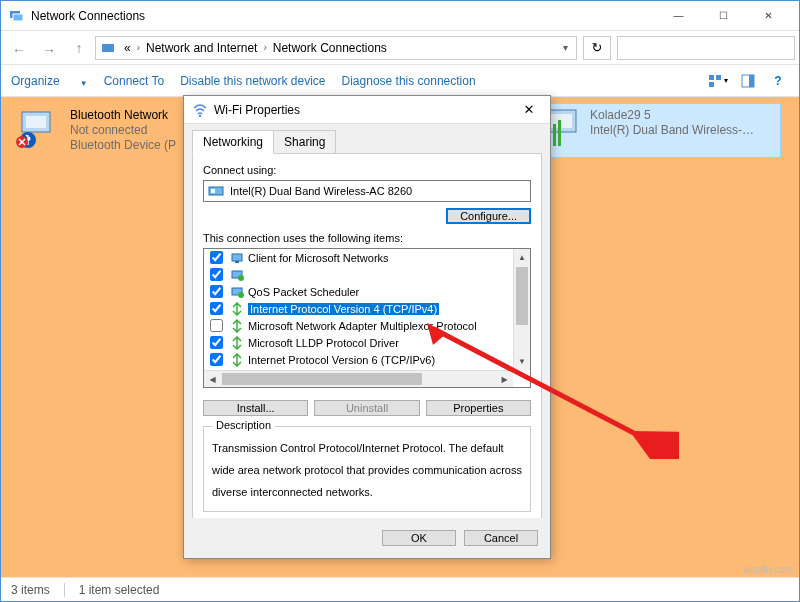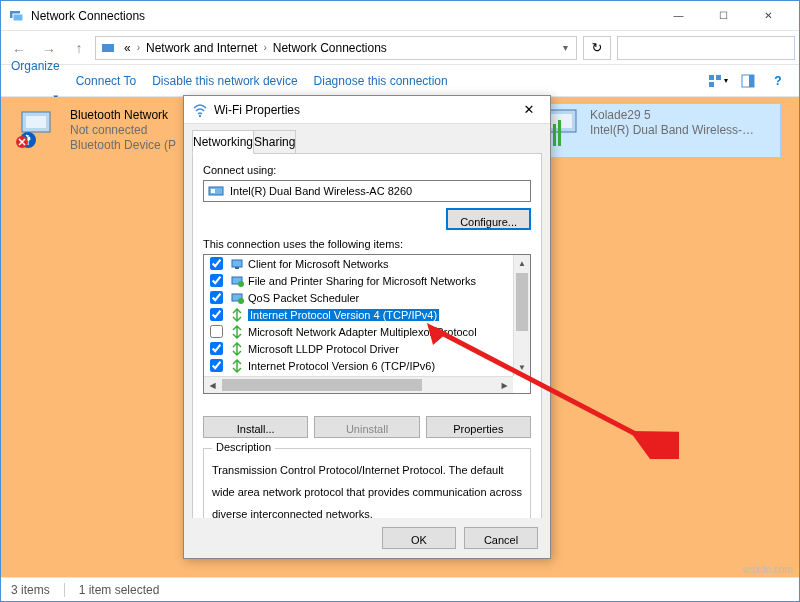--- a/index.html
+++ b/index.html
@@ -43,21 +43,21 @@
 
 .searchbox {
   width: 178px; height: 24px; border: 1px solid #ccc; margin-left: 4px;
   display: flex; align-items: center; padding: 0 6px; font-size: 12px; color: #999;
 }
 
 .toolbar {
   height: 32px; border-bottom: 1px solid #e5e5e5; display: flex; align-items: center;
   padding: 0 10px; font-size: 12px; gap: 16px;
 }
-.toolbar-item { color: #1e6fba; cursor: pointer; display: flex; align-items: flex-end; gap: 20px; flex-direction: column; }
+.toolbar-item { color: #1e6fba; cursor: pointer; display: flex; align-items: flex-end; gap: 20px; }
 .toolbar-right { margin-left: auto; display: flex; gap: 8px; align-items: center; }
 .tool-icon {
   width: 22px; height: 22px; border: 1px solid transparent; display: flex;
   align-items: center; justify-content: center; font-size: 12px;
 }
 
 .content {
   position: relative; height: 482px; background: #fdba74; padding: 6px 10px;
 }
 .conn-grid { display: flex; gap: 0; flex-wrap: wrap; }
@@ -88,37 +88,37 @@
 .dlg-title {
   height: 28px; background: #fff; display: flex; align-items: center; padding: 8px 8px;
   font-size: 12px; border-bottom: 1px solid #ddd;
 }
 .dlg-title-icon { width: 16px; height: 16px; margin-right: 6px; }
 .dlg-title-text { flex: 1; }
 .dlg-close { width: 26px; text-align: center; font-size: 13px; cursor: pointer; }
 
 .tabs { display: flex; padding: 6px 8px 0 8px; font-size: 12px; }
 .tab {
-  padding: 4px 0; background: #f0f0f0; border: 1px solid #ccc; border-bottom: none;
+  padding: 4px 10px; background: #f0f0f0; border: 1px solid #ccc; border-bottom: none;
   margin-right: -1px; cursor: pointer;
 }
 .tab.active { background: #fff; border-bottom: 1px solid #fff; position: relative; z-index: 2; }
 
 .tab-body {
   margin: 0 8px 8px 8px; background: #fff; border: 1px solid #ccc;
   padding: 10px; font-size: 11px; position: relative; top: -1px; height: 382px;
 }
 .lbl { margin-bottom: 4px; display: block; }
 .adapter-box {
   border: 1px solid #7a7a7a; background: #fff; padding: 3px 4px; display: flex;
   align-items: center; gap: 6px; height: 22px;
 }
 .btn {
-  height: 22px; background: #e1e1e1; border: 1px solid #adadad; font-size: 11px;
-  padding: 6px 12px; cursor: pointer;
+  height: 16px; background: #e1e1e1; border: 1px solid #adadad; font-size: 11px;
+  padding: 0 12px; cursor: pointer;
 }
 .btn.default { border: 2px solid #0078d7; }
 .btn:disabled { color: #888; }
 .btn-row { display: flex; justify-content: flex-end; margin-top: 6px; gap: 6px; }
 
 .items-list {
   border: 1px solid #7a7a7a; background: #fff; height: 140px; margin-top: 4px;
   overflow: hidden; position: relative;
 }
 .items-inner { position: absolute; inset: 0 17px 17px 0; overflow: hidden; }
@@ -133,21 +133,21 @@
 }
 .vscroll-thumb { position: absolute; left: 2px; right: 2px; top: 18px; height: 58px; background: #c2c2c2; }
 .vscroll-btn { position: absolute; left: 0; right: 0; height: 17px; text-align: center; font-size: 8px; color: #555; line-height: 17px; }
 .hscroll {
   position: absolute; left: 0; right: 17px; bottom: 0; height: 17px;
   background: #f0f0f0; border-top: 1px solid #ddd;
 }
 .hscroll-btn { position: absolute; top: 0; bottom: 0; width: 17px; text-align: center; font-size: 8px; color: #555; line-height: 17px; }
 .hscroll-thumb { position: absolute; top: 2px; bottom: 2px; left: 18px; width: 200px; background: #c2c2c2; }
 
-.three-btn { display: flex; gap: 6px; margin-top: 22px; }
+.three-btn { display: flex; gap: 6px; margin-top: 12px; }
 .three-btn .btn { flex: 1; }
 
 .groupbox {
   border: 1px solid #ccc; margin-top: 10px; padding: 10px 8px 8px 8px; position: relative;
 }
 .groupbox-title {
   position: absolute; top: -8px; left: 8px; background: #fff; padding: 0 4px; font-size: 11px;
 }
 .desc-text { font-size: 11px; line-height: 22px; }
 
@@ -315,21 +315,20 @@
                 <rect x="5" y="10" width="4" height="2" fill="#2b6cb0"></rect>
               </svg>
               <span class="li-txt">Client for Microsoft Networks</span>
             </div>
             <div class="li-row">
               <input type="checkbox" class="li-chk" checked="" style="">
               <svg class="li-ic" viewBox="0 0 14 14">
                 <rect x="2" y="3" width="10" height="7" fill="#6fb8ef" stroke="#2b6cb0"></rect>
                 <circle cx="11" cy="10" r="3" fill="#3bb03b"></circle>
               </svg>
-              <span class="li-txt">File and Printer Sharing for Microsoft Networks</span>
             </div>
             <div class="li-row">
               <input type="checkbox" class="li-chk" checked="" style="">
               <svg class="li-ic" viewBox="0 0 14 14">
                 <rect x="2" y="3" width="10" height="7" fill="#6fb8ef" stroke="#2b6cb0"></rect>
                 <circle cx="11" cy="10" r="3" fill="#3bb03b"></circle>
               </svg>
               <span class="li-txt">QoS Packet Scheduler</span>
             </div>
             <div class="li-row sel">

